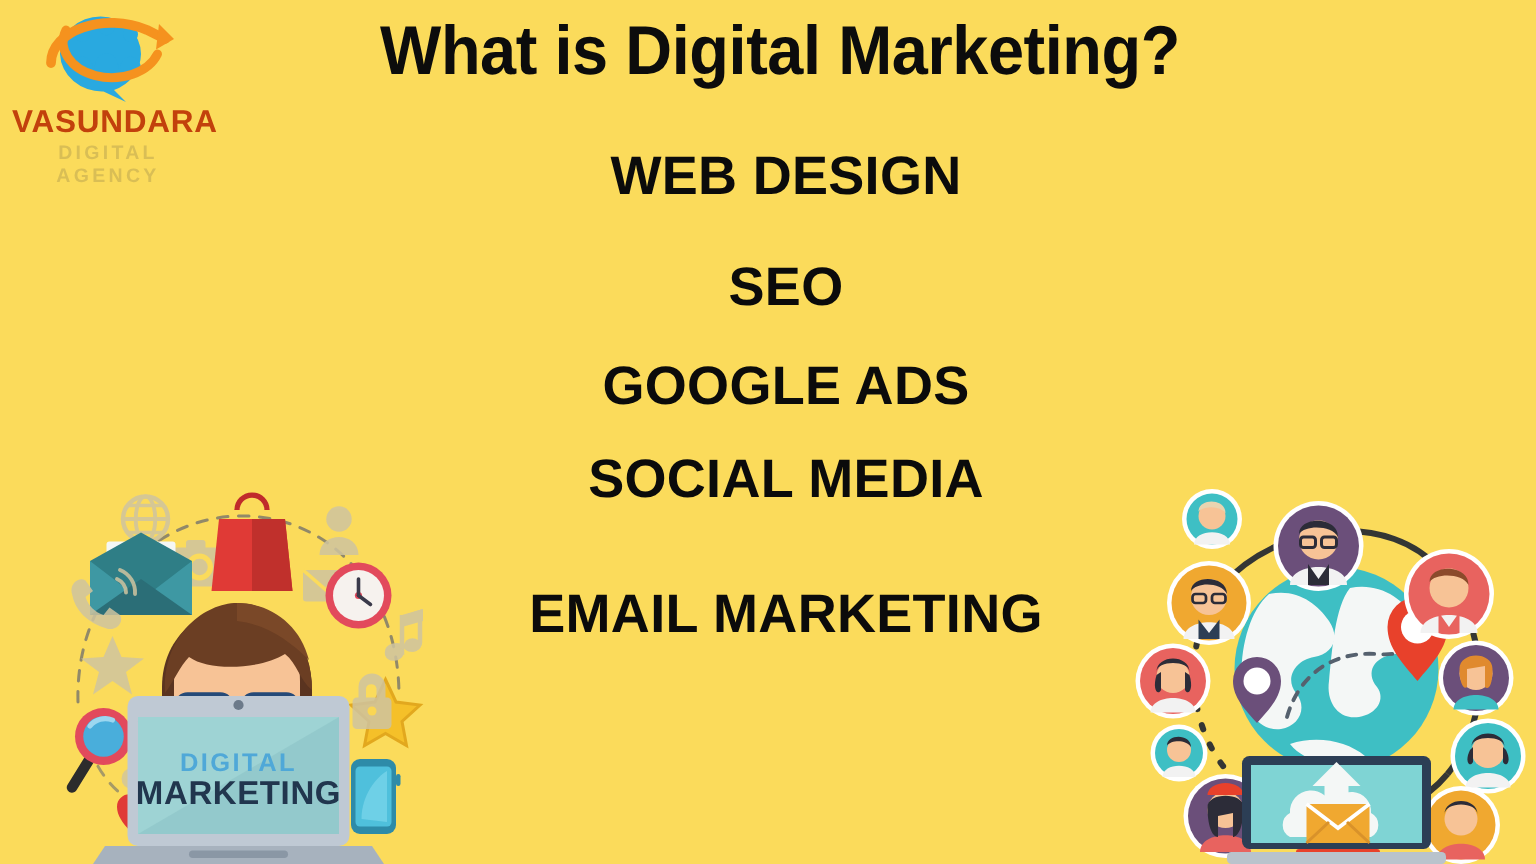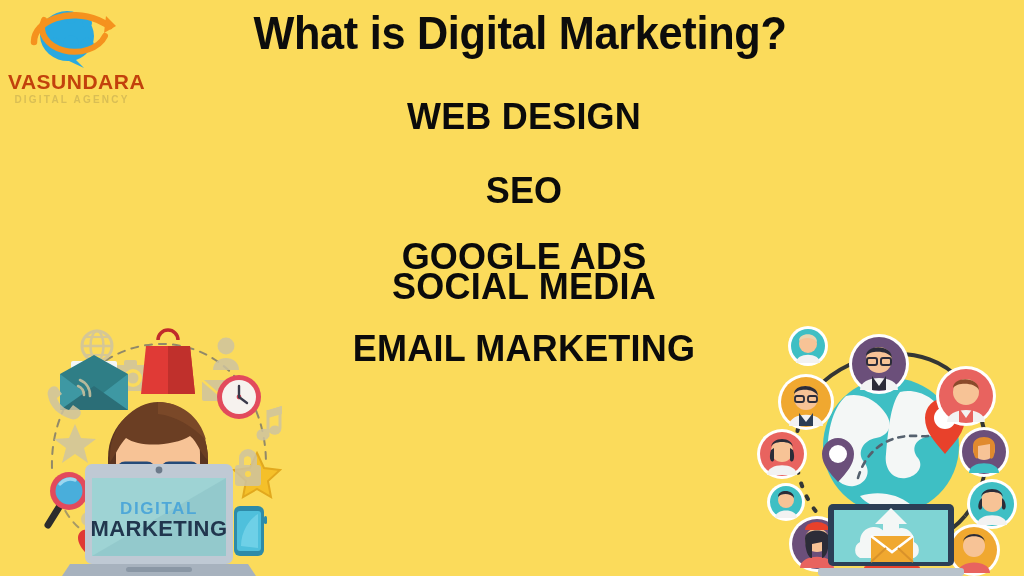--- a/index.html
+++ b/index.html
@@ -17,21 +17,21 @@
   .logo-mark { position:absolute; left:14px; top:2px; width:100px; height:68px; }
   .logo-word {
     position:absolute; left:0; top:66px; width:128px;
     color:#c2410c;
     font-size:21px; font-weight:bold; letter-spacing:0.5px;
     font-family:"Liberation Sans", sans-serif;
   }
   .logo-sub {
     position:absolute; left:0; top:90px; width:128px;
     text-align:center; color:#D9BE55;
-    font-size:10px; font-weight:bold; letter-spacing:2.2px;
+    font-size:13px; font-weight:bold; letter-spacing:2.2px;
   }
 
   
   .title {
     position:absolute; left:160px; top:6px; width:720px;
     text-align:center; color:#0C0C0C;
     font-size:46px; font-weight:bold;
     font-family:"Liberation Sans Narrow","Liberation Sans", sans-serif;
     transform:scaleX(0.94); transform-origin:center top;
     letter-spacing:-0.3px;
@@ -42,22 +42,22 @@
   .svc-list { position:absolute; left:224px; top:92px; width:600px; }
   .svc {
     text-align:center; color:#0B0B0B; font-weight:bold;
     font-size:36px; line-height:30px;
     font-family:"Liberation Sans", sans-serif;
     letter-spacing:0.2px; white-space:nowrap;
   }
   .svc-0 { margin-top:10px; }
   .svc-1 { margin-top:44px; }
   .svc-2 { margin-top:36px;text-align:center; }
-  .svc-3 { }
-  .svc-4 { margin-top:32px; }
+  .svc-3 { margin-top:32px; }
+  .svc-4 { margin-top:60px; }
   .svc-5 { margin-top:40px; }
 
   
   .illu-left { position:absolute; left:30px; top:318px; width:258px; height:258px; }
   .illu-right { position:absolute; left:760px; top:318px; width:262px; height:258px; }
 
   svg { display:block; overflow:visible; }
 </style>
 </head>
 <body style="background: rgb(251, 219, 91);">

